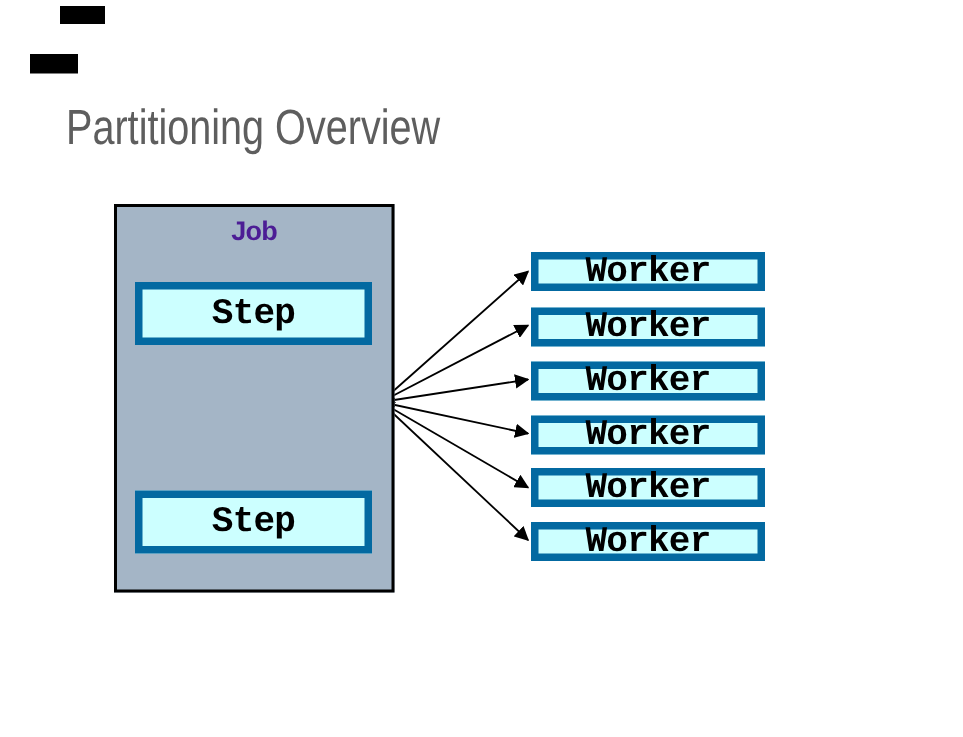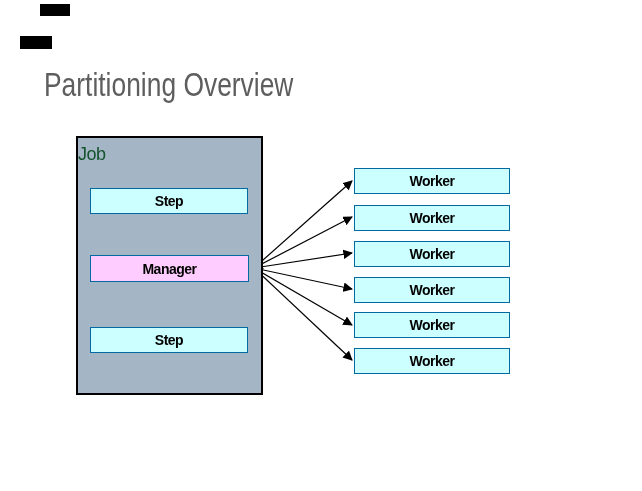--- a/index.html
+++ b/index.html
@@ -31,50 +31,51 @@
     font-weight: 400;
     color: #5e5e5e;
     white-space: nowrap;
     transform: scaleX(0.80);
     transform-origin: left center;
     letter-spacing: 0px;
   }
 
   .box {
     position: absolute;
-    border: 1px solid #0369a1;
+    border: 5px solid #0369a1;
     display: flex;
     align-items: center;
     justify-content: center;
     font-weight: bold;
-    font-size: 14px;
+    font-size: 24px;
     letter-spacing: -0.5px;
     color: #000000;
+    font-family: Liberation Mono, monospace;
   }
   .job-box {
     position: absolute;
     left: 64px; top: 136px;
     width: 187px; height: 259px;
     background: #a4b5c6;
     border: 2px solid #000000;
   }
   .job-label {
     position: absolute;
     left: 0; top: 6px;
     width: 100%;
-    text-align: left;
-    font-weight: normal;
+    text-align: center;
+    font-weight: bold;
     font-size: 18px;
     letter-spacing: -0.5px;
-    color: #14532d;
+    color: #4c1d95;
   }
   .step-box {
     background: #ccffff;
     left: 78px;
-    width: 158px; height: 26px;
+    width: 158px; height: 42px;
   }
   .step-top    { top: 188px; }
   .step-bottom { top: 327px; }
   .manager-box {
     background: #ffccff;
     left: 78px; top: 255px;
     width: 159px; height: 27px;
   }
   .worker-box {
     background: #ccffff;
@@ -128,23 +129,20 @@
   </svg>
 
   <div class="job-box">
     <div class="job-label">Job</div>
   </div>
 
   <div class="box step-box step-top">
     <span>Step</span>
   </div>
 
-  <div class="box manager-box">
-    <span>Manager</span>
-  </div>
 
   <div class="box step-box step-bottom">
     <span>Step</span>
   </div>
 
   <div class="box worker-box w0">
     <span>Worker</span>
   </div>
   <div class="box worker-box w1">
     <span>Worker</span>

